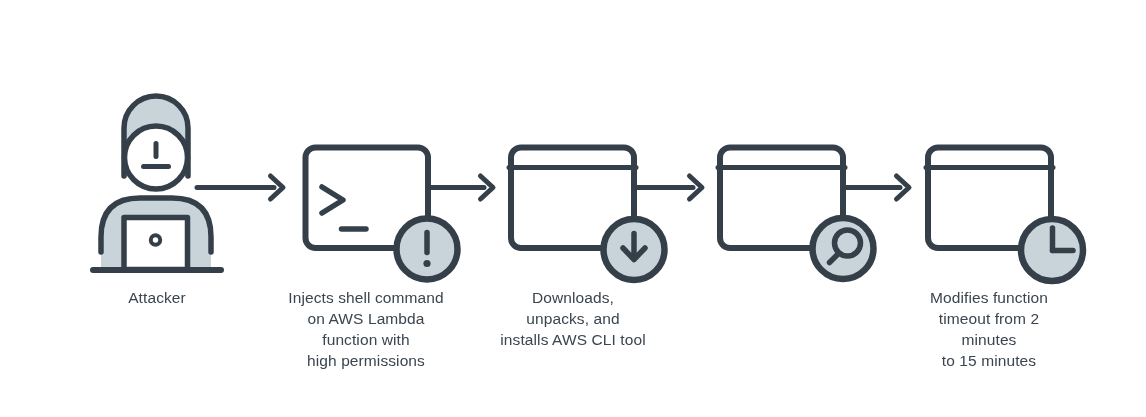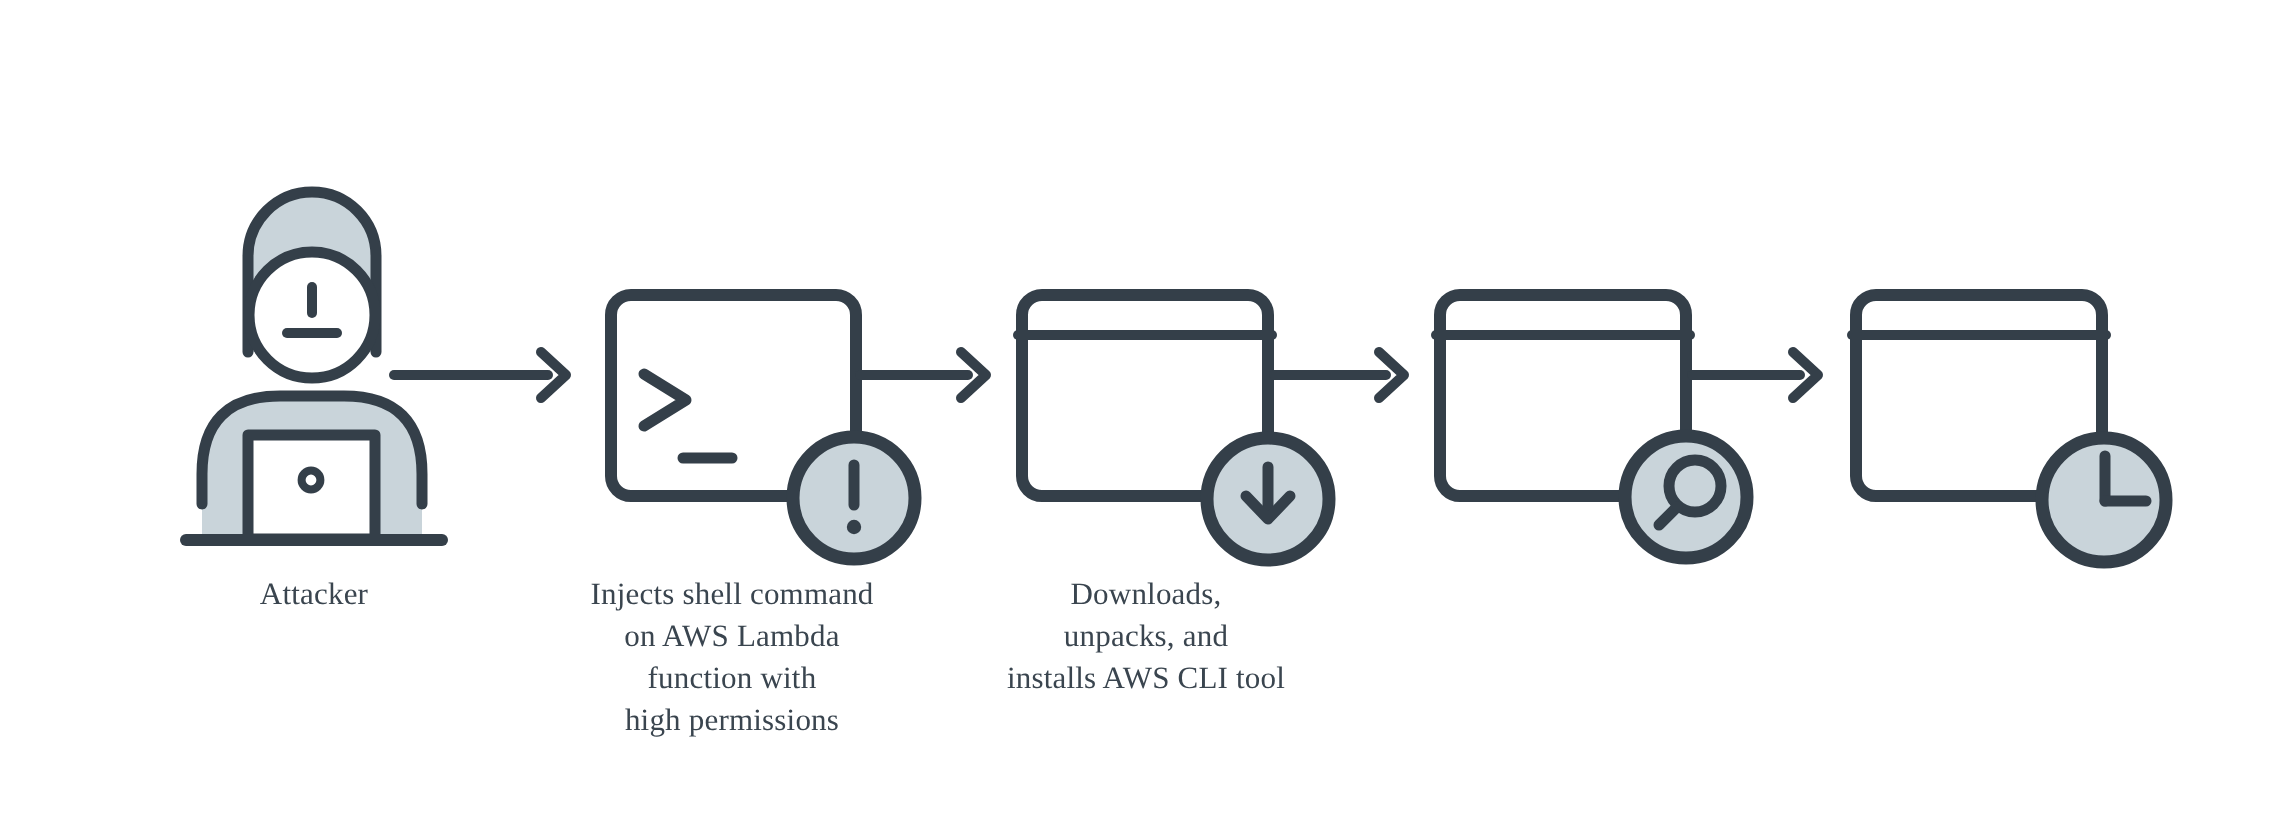--- a/index.html
+++ b/index.html
@@ -6,21 +6,21 @@
     margin: 0;
     padding: 0;
     background: #ffffff;
   }
   #stage {
     position: relative;
     width: 1118px;
     height: 417px;
     background: #ffffff;
     overflow: hidden;
-    font-family: Liberation Serif, serif;
+    font-family: Liberation Sans, sans-serif;
   }
   #diagram-canvas {
     position: absolute;
     left: 0;
     top: 0;
   }
   
   .ln {
     stroke: #343f49;
     fill: none;
@@ -135,14 +135,17 @@
   <div class="node-label" style="left:573px;">Downloads,
 unpacks, and
 installs AWS CLI tool</div>
 
   <div class="node-label" style="left:366px;">Injects shell command
 on AWS Lambda
 function with
 high permissions</div>
 
 
+  <div class="node-label" style="left:989px;">Modifies function
+timeout from 2 minutes
+to 15 minutes</div>
 
 </div>
 
 </body></html>

